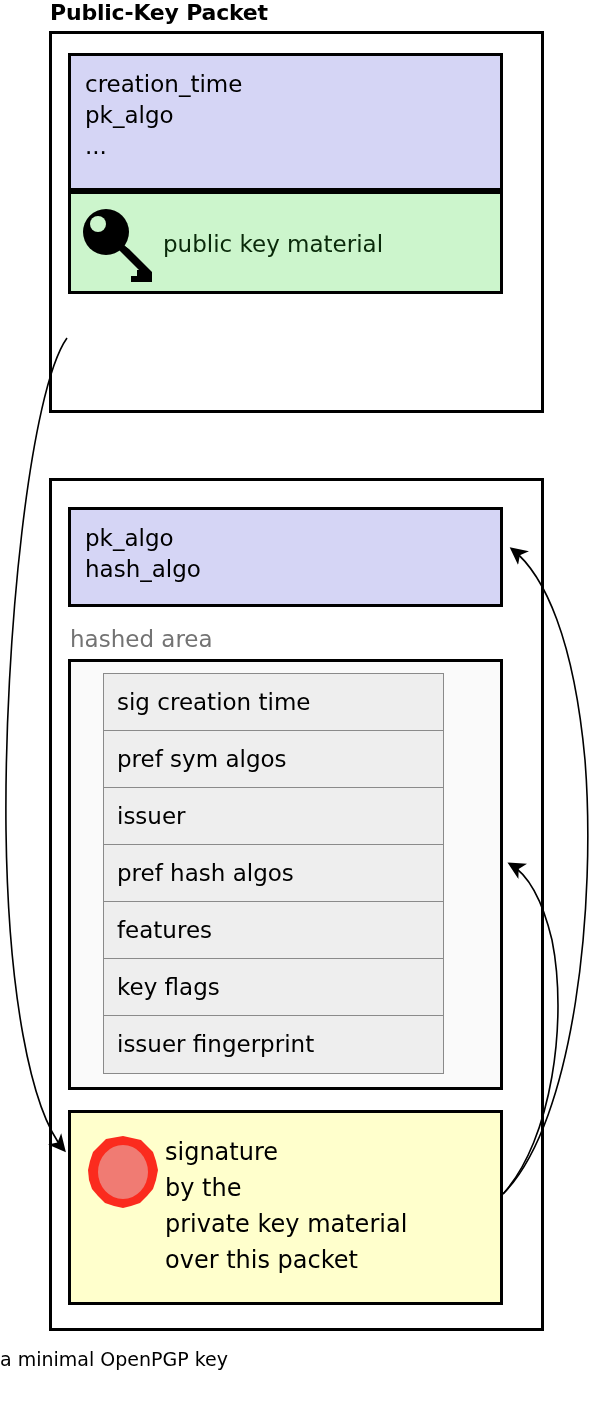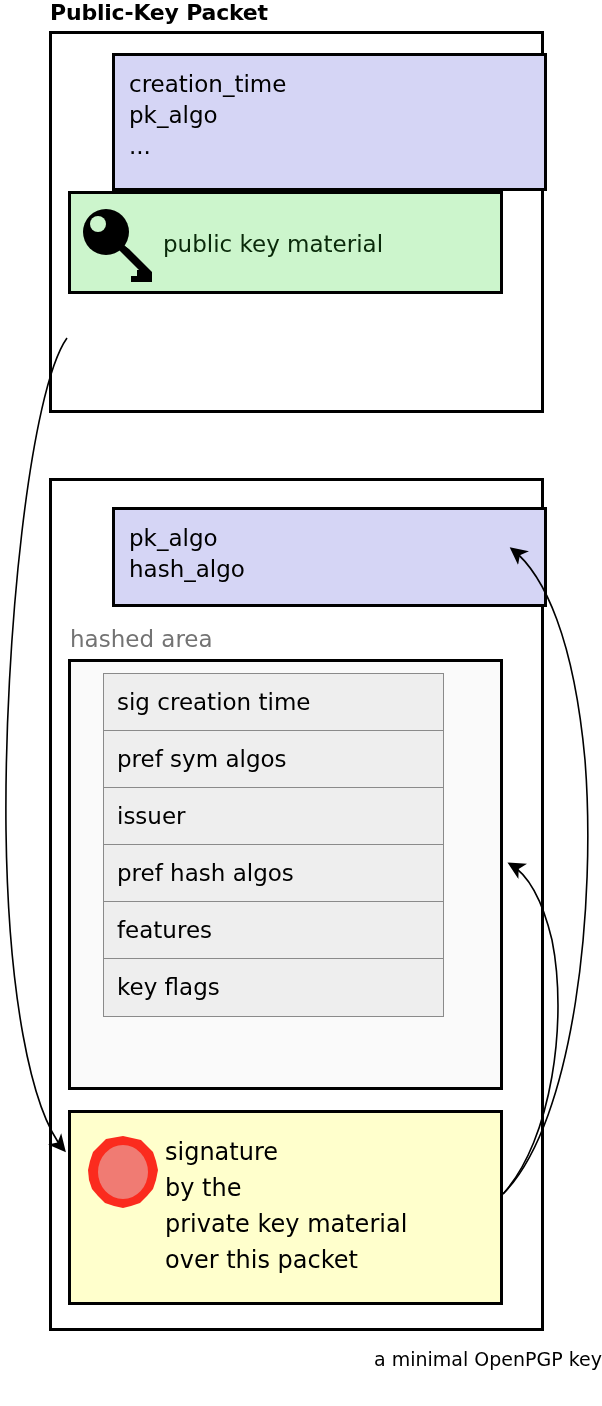--- a/index.html
+++ b/index.html
@@ -48,21 +48,21 @@
     padding-left: 20px;
   }
   .block-text {
     font-size: 23px;
     color: #000000;
     line-height: 31px;
     white-space: pre-line;
   }
 
   
-  .lavender { background: #d5d5f5; margin-left: 44px; }
+  .lavender { background: #d5d5f5; }
   #pubkey-fields {
     left: 68px; top: 53px; width: 435px; height: 138px;
     padding: 13px 0 0 14px;
   }
   #sig-fields {
     left: 68px; top: 507px; width: 435px; height: 100px;
     padding: 13px 0 0 14px;
   }
 
   
@@ -149,21 +149,21 @@
     height: 1406px;
     pointer-events: none;
   }
 
   
   #caption {
     position: absolute;
     left: 0;
     top: 1348px;
     width: 602px;
-    text-align: right;
+    text-align: left;
     font-size: 19px;
     color: #000000;
   }
 </style>
 </head>
 <body>
 
 <div id="canvas">
 
   <div class="pkt-title" id="pubkey-title">Public-Key Packet</div>
@@ -201,20 +201,21 @@
   <div id="hashed-area-label">hashed area</div>
 
   <div class="block" id="hashed-area">
     <div id="subpacket-list">
       <div class="subpacket-row">sig creation time</div>
       <div class="subpacket-row">pref sym algos</div>
       <div class="subpacket-row">issuer</div>
       <div class="subpacket-row">pref hash algos</div>
       <div class="subpacket-row">features</div>
       <div class="subpacket-row">key flags</div>
+      <div class="subpacket-row">issuer fingerprint</div>
     </div>
   </div>
 
   <div class="block yellow" id="signature-block">
     <svg id="seal-icon" viewBox="0 0 72 74">
       <path d="M36 1 L45 3 L54 5 L60 11 L66 17 L69 26 L71 35 L69 45 L66 54
                L60 61 L53 68 L44 71 L36 73 L27 71 L18 68 L11 61 L5 54
                L2 45 L1 35 L3 26 L6 17 L12 11 L19 4 Z" fill="#fb2b1e"></path>
       <ellipse cx="36" cy="37" rx="25" ry="27" fill="#f07b73"></ellipse>
     </svg>

